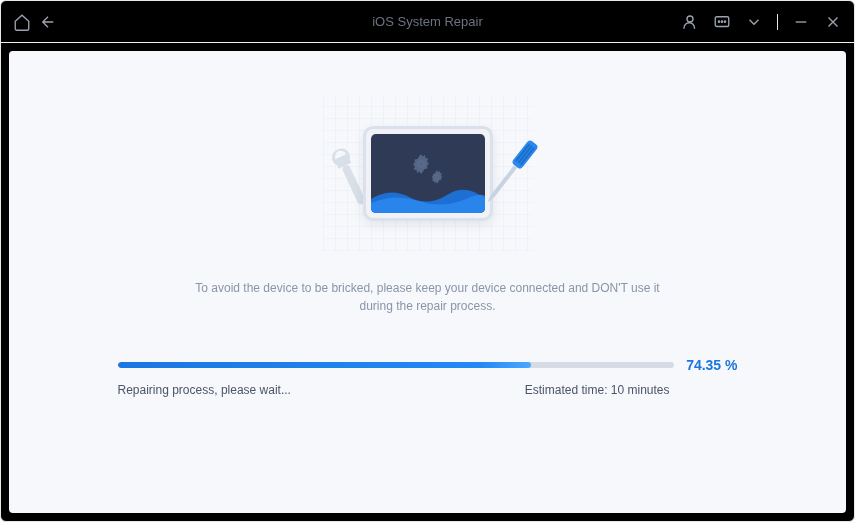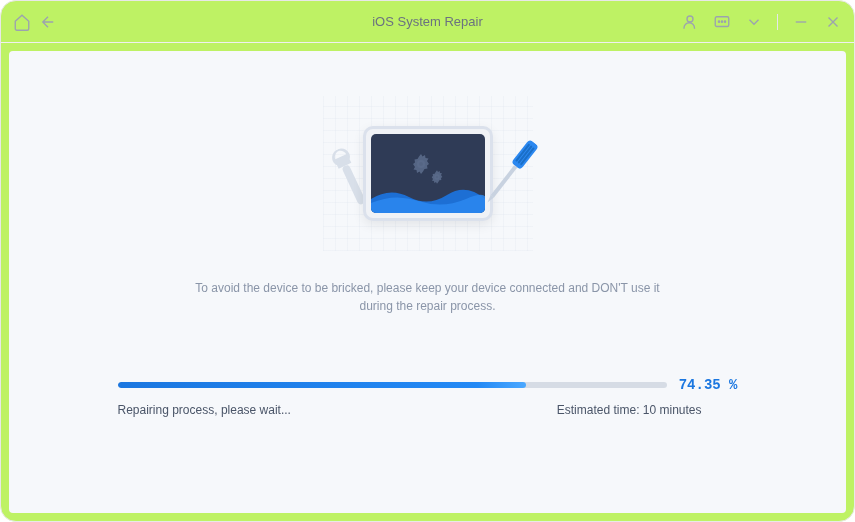--- a/index.html
+++ b/index.html
@@ -11,23 +11,23 @@
     body {
       width: 855px;
       height: 522px;
       font-family: -apple-system, BlinkMacSystemFont, 'Segoe UI', Arial, sans-serif;
       overflow: hidden;
     }
     
     .window {
       width: 100%;
       height: 100%;
-      background: #bef264;
+      background: #000000;
       border: 1px solid #e8e8e8;
-      border-radius: 16px;
+      border-radius: 6px;
       display: flex;
       flex-direction: column;
     }
     
     .titlebar {
       height: 42px;
       display: flex;
       align-items: center;
       padding: 0 12px;
       border-bottom: 1px solid #f0f0f0;
@@ -172,25 +172,24 @@
       margin-top: 28px;
       font-size: 12px;
       color: #8a95a8;
       text-align: center;
       line-height: 1.5;
       max-width: 500px;
     }
     
     .progress-wrapper {
       width: 620px;
-      margin-top: 62px;
+      margin-top: 42px;
       display: flex;
       align-items: center;
       gap: 12px;
-      font-family: Liberation Mono, monospace;
     }
     
     .progress-bar {
       flex: 1;
       height: 6px;
       background: #d6dce5;
       border-radius: 3px;
       overflow: hidden;
       position: relative;
     }
@@ -212,21 +211,21 @@
     .progress-labels {
       width: 620px;
       display: flex;
       justify-content: space-between;
       margin-top: 10px;
       font-size: 12px;
       color: #4a5568;
     }
     
     .progress-labels-right {
-      margin-right: 36px;
+      margin-right: 68px;
     }
   </style>
 </head>
 <body>
 
 <div class="window">
   <div class="titlebar">
     <div class="titlebar-left">
       <div class="icon-btn">
         <svg viewBox="0 0 24 24" fill="none" stroke="currentColor" stroke-width="1.8">

